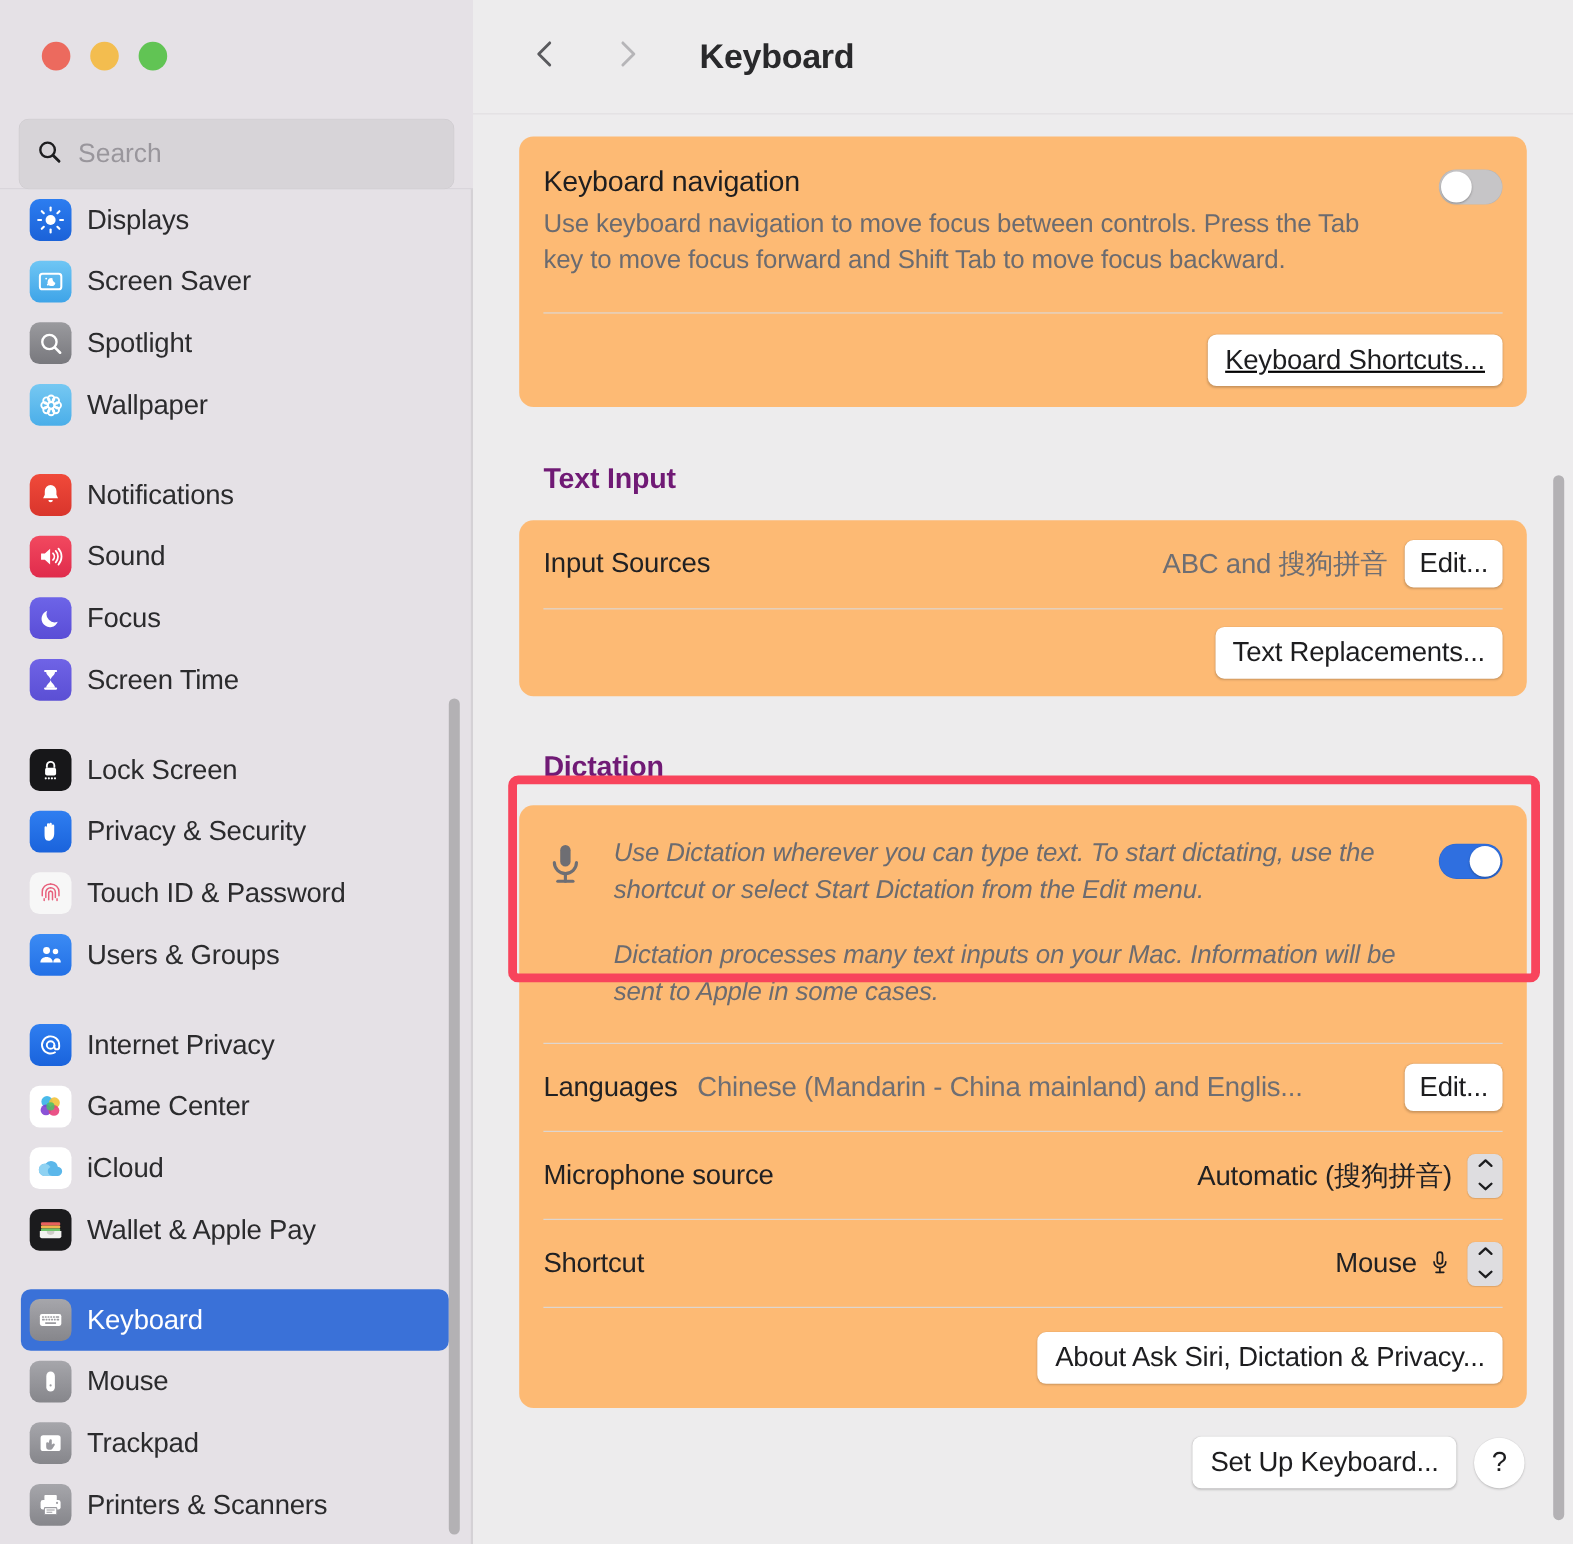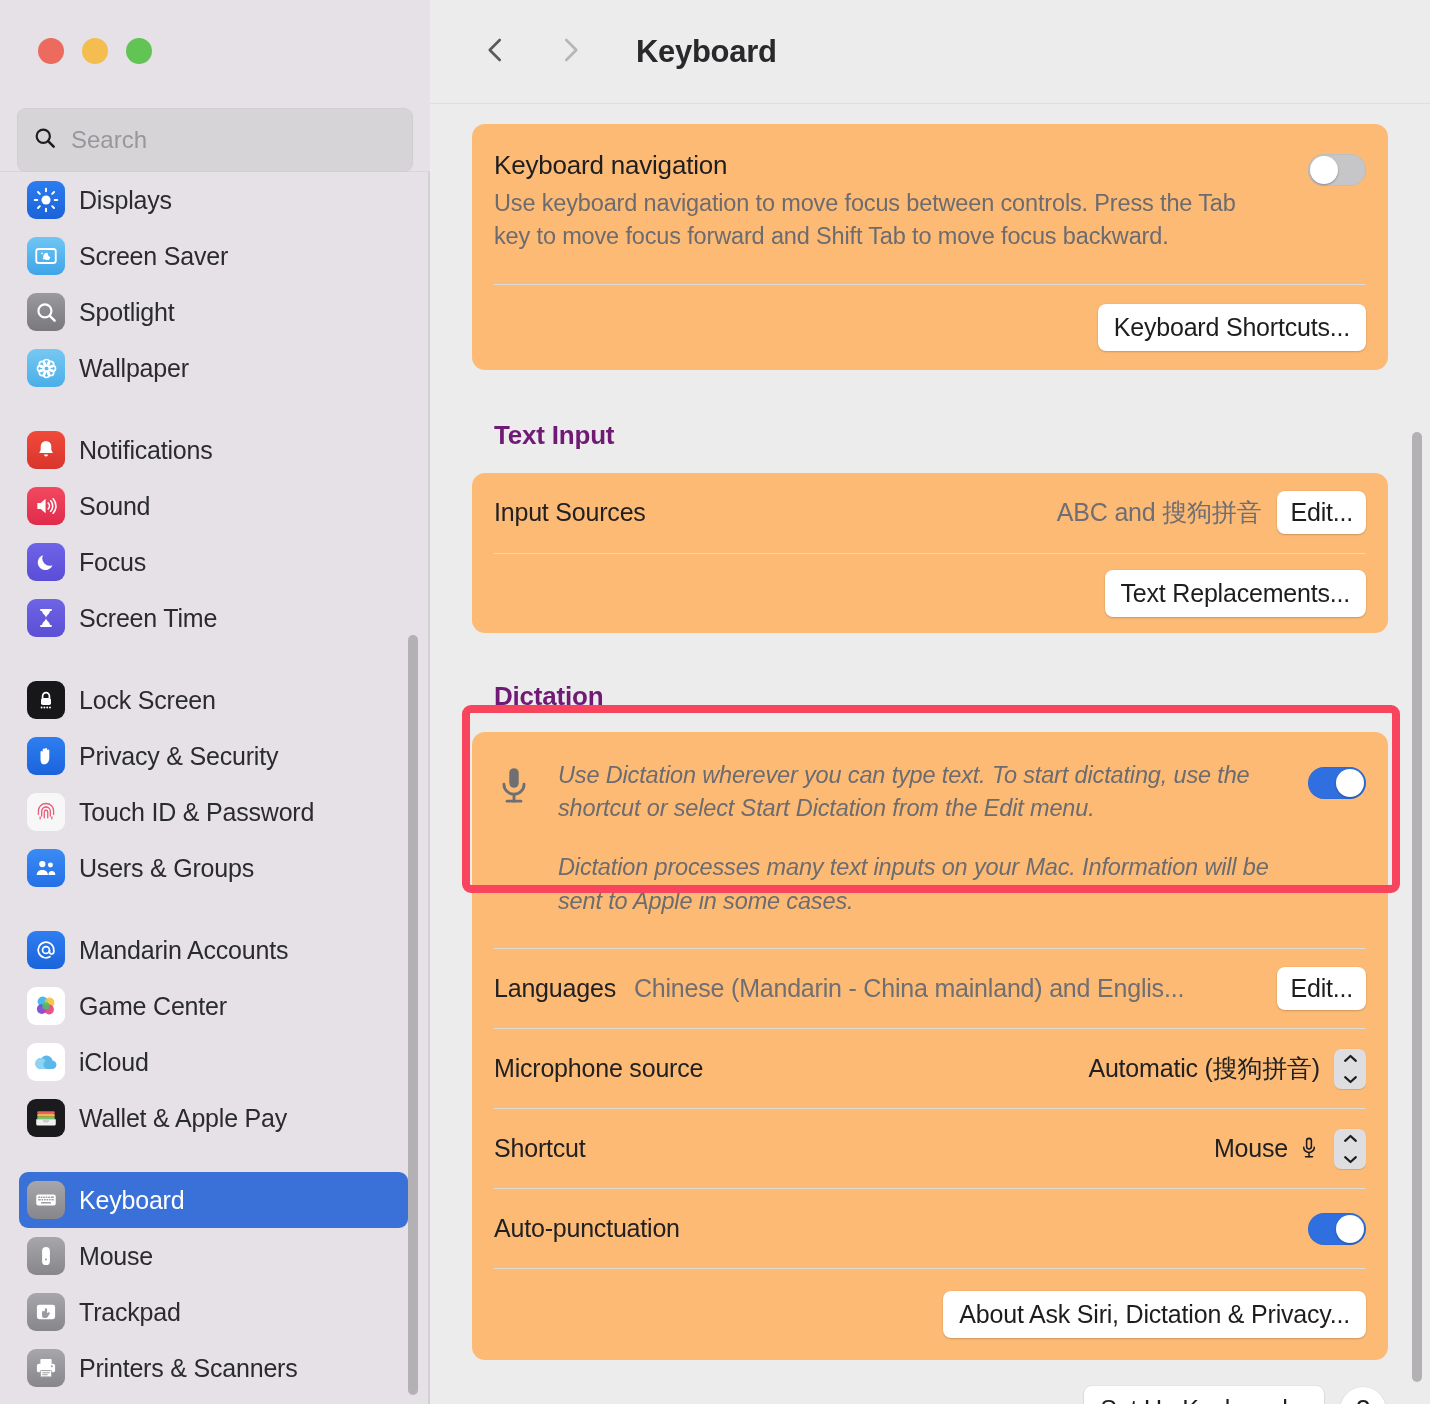--- a/index.html
+++ b/index.html
@@ -470,21 +470,21 @@
         <div class="nav-group">
           <div class="nav-item">
             <div class="nav-icon bg-internet">
               <svg width="26" height="26" viewBox="0 0 24 24">
                   <g fill="none" stroke="#fff" stroke-width="1.6">
                     <circle cx="12" cy="12" r="3.2"></circle>
                     <path d="M15.2 12v1.7a2 2 0 0 0 4 0V12a7.2 7.2 0 1 0-3 5.8"></path>
                   </g>
                 </svg>
             </div>
-            <span class="nav-label">Mandarin Accounts</span>
+            <span class="nav-label">Internet Privacy</span>
           </div>
           <div class="nav-item">
             <div class="nav-icon bg-gamecenter">
               <svg width="28" height="28" viewBox="0 0 24 24">
                   <circle cx="9.2" cy="8.2" r="4.4" fill="#36b3e8" opacity="0.9"></circle>
                   <circle cx="15" cy="9" r="4.2" fill="#f2c23a" opacity="0.9"></circle>
                   <circle cx="8.4" cy="14.6" r="4.2" fill="#7d3fd1" opacity="0.9"></circle>
                   <circle cx="14.6" cy="15" r="4.2" fill="#e8407a" opacity="0.9"></circle>
                   <circle cx="11.9" cy="11.9" r="3.2" fill="#49c06a" opacity="0.85"></circle>
                 </svg>
@@ -627,21 +627,21 @@
       <div class="card" style="margin-top:20px;">
         <div class="row" style="align-items:flex-start; padding:26px 0 30px 0; min-height:0;">
           <div style="flex:1 1 auto; padding-right:30px;">
             <div id="kbd-nav-title">Keyboard navigation</div>
             <div id="kbd-nav-desc">Use keyboard navigation to move focus between controls. Press the Tab key to move focus forward and Shift Tab to move focus backward.</div>
           </div>
           <div class="toggle off" style="margin-top:4px;">
             <div class="knob"></div>
           </div>
         </div>
-        <div class="row" style="min-height:86px;">
+        <div class="row" style="min-height:86px;text-decoration:underline;">
           <div class="spacer"></div>
           <button class="btn">Keyboard Shortcuts...</button>
         </div>
       </div>
 
       <div class="section-title" style="margin:50px 0 22px 22px;">Text Input</div>
       <div class="card">
         <div class="row">
           <span class="row-label">Input Sources</span>
           <span class="row-value">ABC and 搜狗拼音</span>
@@ -716,27 +716,20 @@
                 </svg>
             </span>
             <span>
               <svg width="15" height="9" viewBox="0 0 14 8">
                   <polyline points="2,1.8 7,6.4 12,1.8" fill="none" stroke="#1d1d1f" stroke-width="2" stroke-linecap="round" stroke-linejoin="round"></polyline>
                 </svg>
             </span>
           </div>
         </div>
 
-        <div class="row">
-          <span class="row-label">Auto-punctuation</span>
-          <div class="spacer"></div>
-          <div class="toggle on">
-            <div class="knob"></div>
-          </div>
-        </div>
 
         <div class="row" style="min-height:92px;">
           <div class="spacer"></div>
           <button class="btn">About Ask Siri, Dictation &amp; Privacy...</button>
         </div>
       </div>
 
       <div id="bottom-bar">
         <button class="btn">Set Up Keyboard...</button>
         <div class="help-btn">

